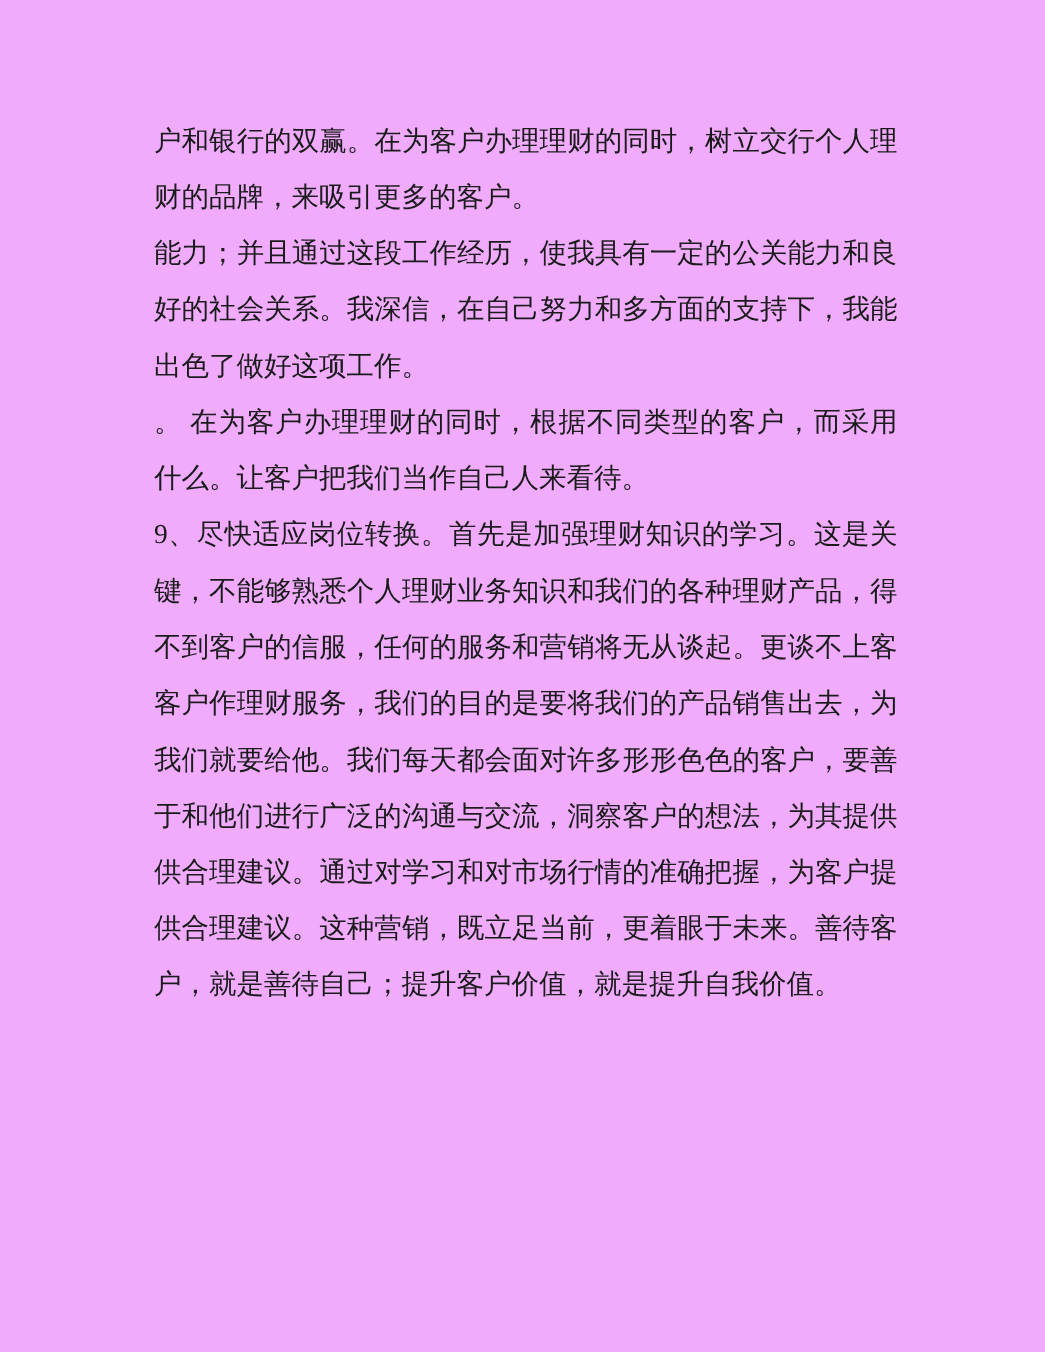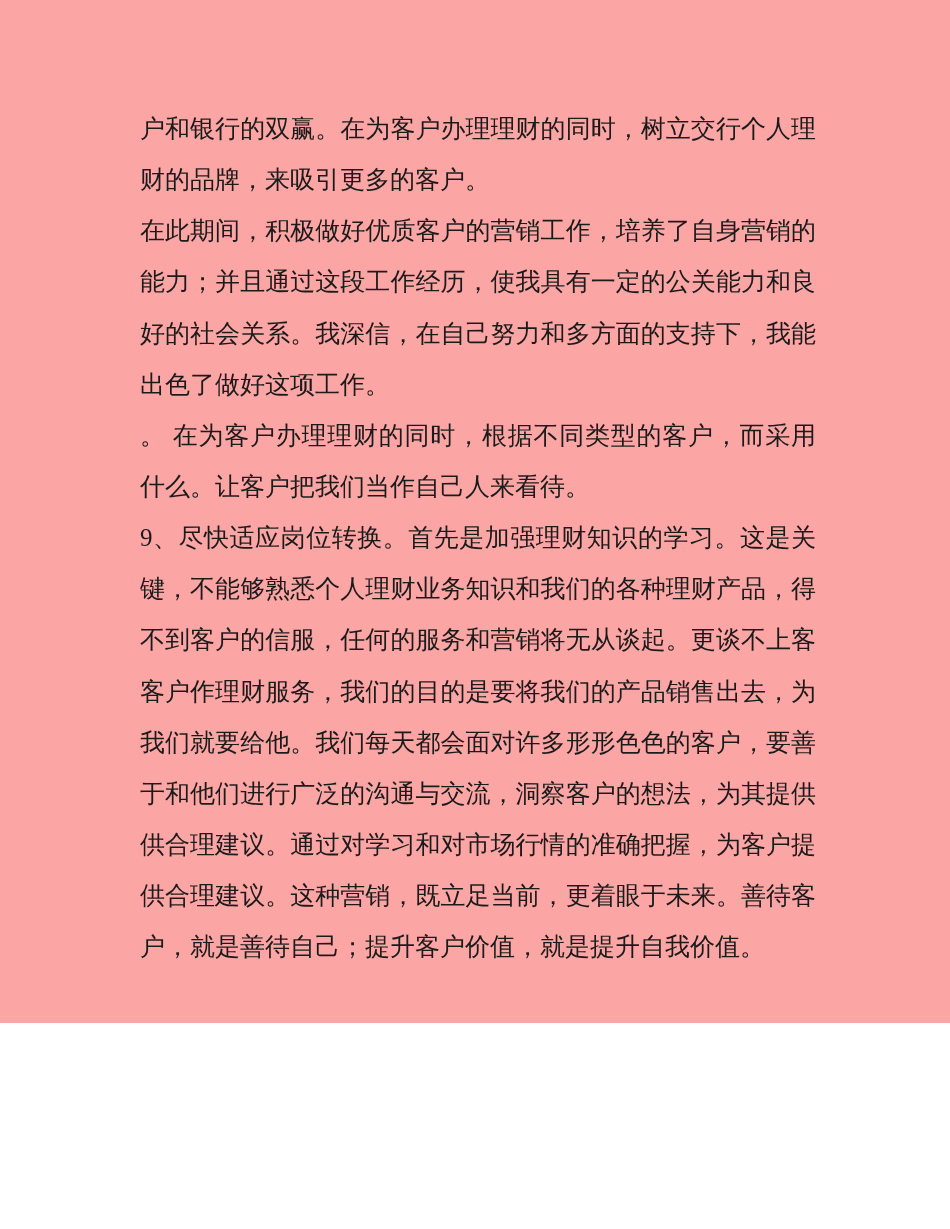--- a/index.html
+++ b/index.html
@@ -3,22 +3,22 @@
 <meta charset="utf-8">
 <style>
   html, body {
     margin: 0;
     padding: 0;
     background: #ffffff;
   }
   .page {
     position: relative;
     width: 950px;
-    height: 1023px;
-    background: #fca5a5;
+    height: 1229px;
+    background: #f0abfc;
     overflow: hidden;
     font-family: "Liberation Serif", "DejaVu Serif", serif;
   }
   .text-block {
     position: absolute;
     left: 140px;
     top: 103px;
     width: 676px;
   }
   .line {
@@ -37,21 +37,20 @@
     text-align-last: left;
   }
 </style>
 </head>
 <body>
 
 <div class="page">
   <div class="text-block">
     <div class="line">户和银行的双赢。在为客户办理理财的同时，树立交行个人理</div>
     <div class="line pend">财的品牌，来吸引更多的客户。</div>
-    <div class="line">在此期间，积极做好优质客户的营销工作，培养了自身营销的</div>
     <div class="line">能力；并且通过这段工作经历，使我具有一定的公关能力和良</div>
     <div class="line">好的社会关系。我深信，在自己努力和多方面的支持下，我能</div>
     <div class="line pend">出色了做好这项工作。</div>
     <div class="line">。 在为客户办理理财的同时，根据不同类型的客户，而采用</div>
     <div class="line pend">什么。让客户把我们当作自己人来看待。</div>
     <div class="line">9、尽快适应岗位转换。首先是加强理财知识的学习。这是关</div>
     <div class="line">键，不能够熟悉个人理财业务知识和我们的各种理财产品，得</div>
     <div class="line">不到客户的信服，任何的服务和营销将无从谈起。更谈不上客</div>
     <div class="line">客户作理财服务，我们的目的是要将我们的产品销售出去，为</div>
     <div class="line">我们就要给他。我们每天都会面对许多形形色色的客户，要善</div>

